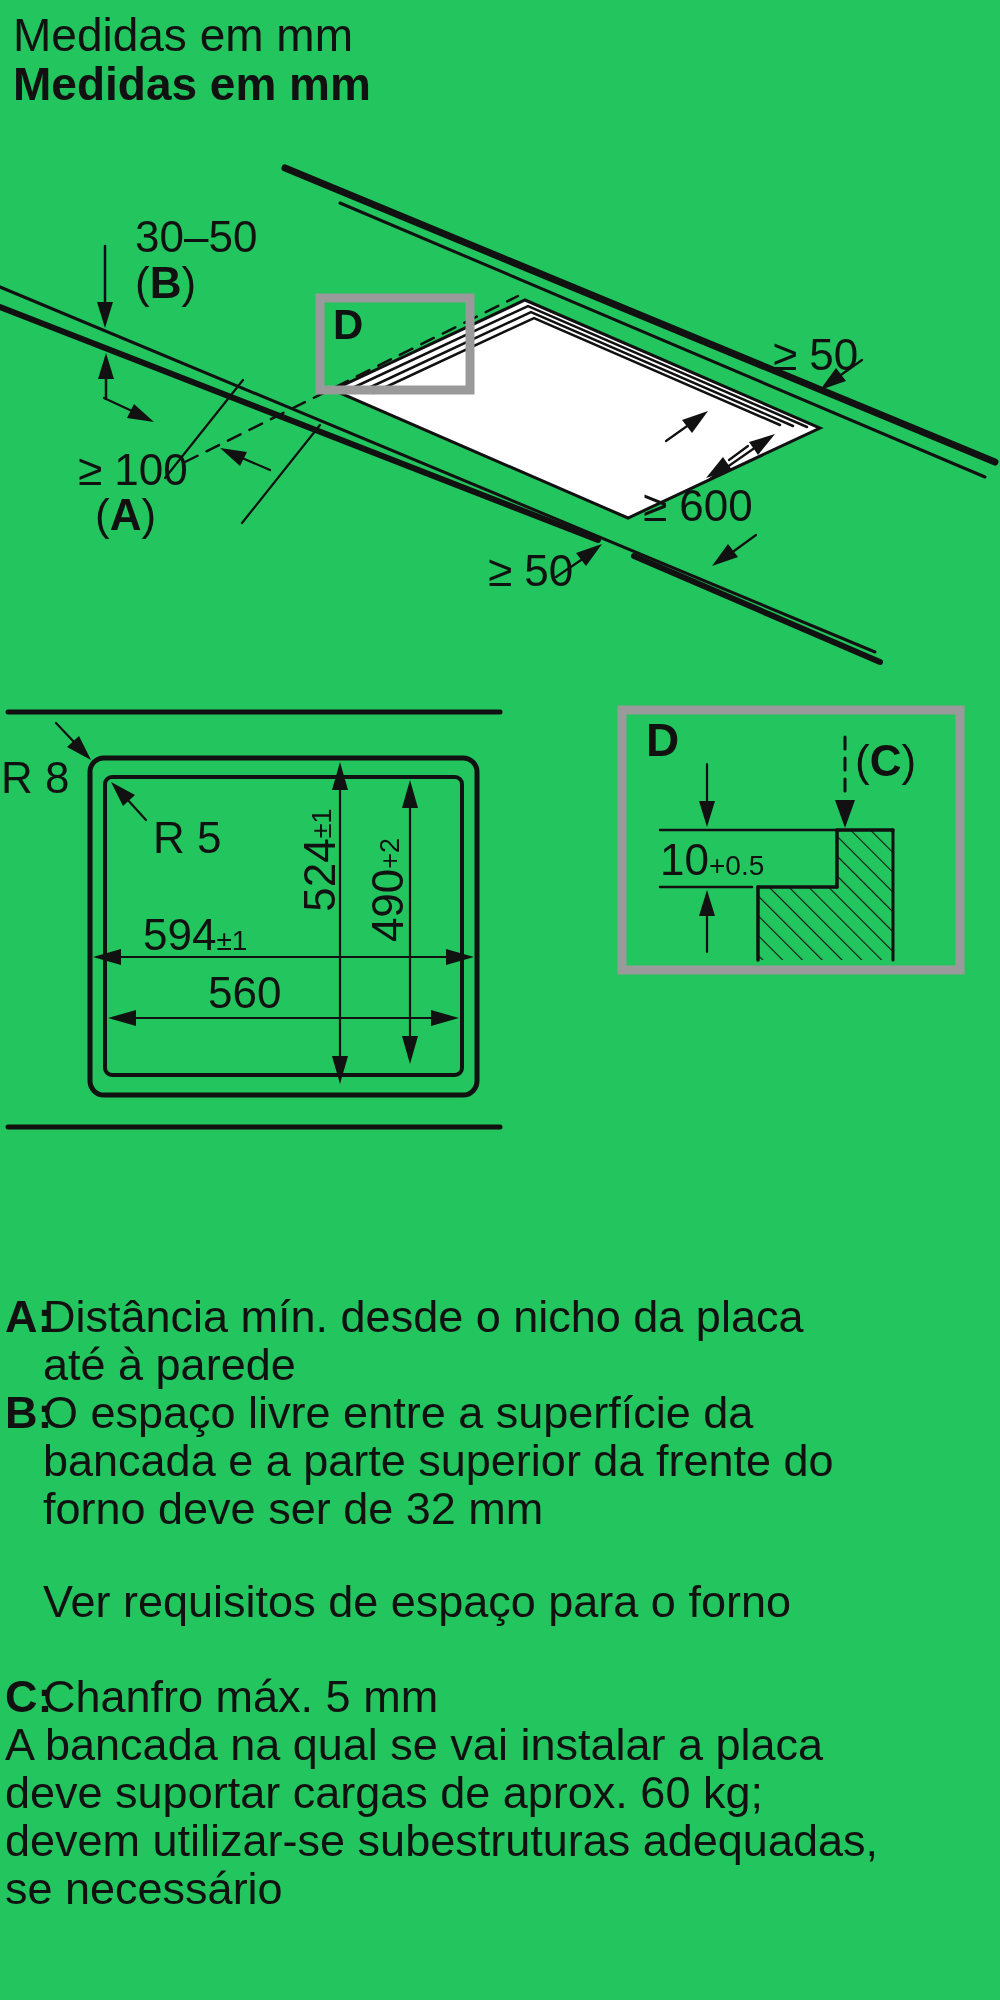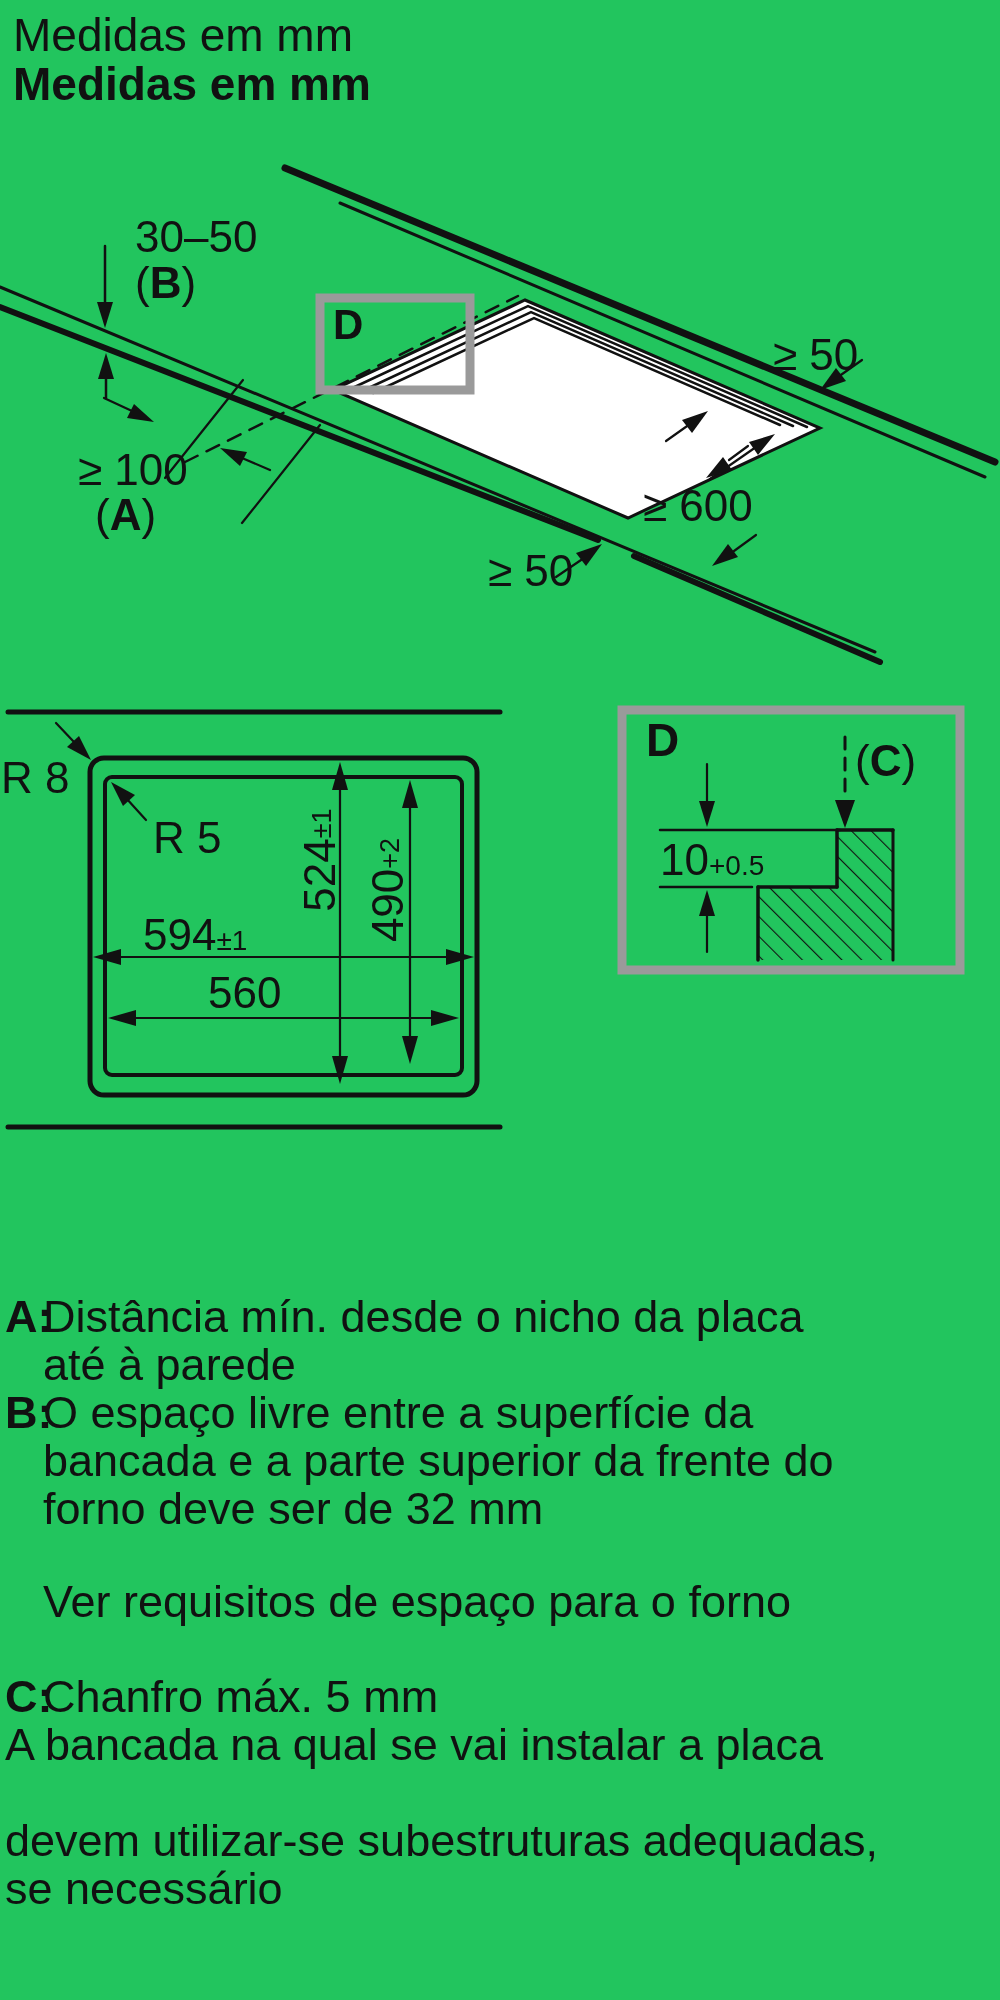--- a/index.html
+++ b/index.html
@@ -196,16 +196,17 @@
   <div class="note-abs" style="left:43px;top:1437px;">bancada e a parte superior da frente do</div>
   <div class="note-abs" style="left:43px;top:1389px;">O espaço livre entre a superfície da</div>
   <div class="note-abs" style="left:43px;top:1485px;">forno deve ser de 32 mm</div>
 
   <div class="note-abs" style="left:43px;top:1578px;">Ver requisitos de espaço para o forno</div>
 
   <div class="note-abs" style="left:5px;top:1673px;font-weight:bold;">C:</div>
   <div class="note-abs" style="left:43px;top:1673px;">Chanfro máx. 5 mm</div>
 
   <div class="note-abs" style="left:5px;top:1721px;">A bancada na qual se vai instalar a placa</div>
+  <div class="note-abs" style="left:5px;top:1769px;">deve suportar cargas de aprox. 60 kg;</div>
   <div class="note-abs" style="left:5px;top:1865px;">se necessário</div>
   <div class="note-abs" style="left:5px;top:1817px;">devem utilizar-se subestruturas adequadas,</div>
 
 </div>
 
 </body></html>

